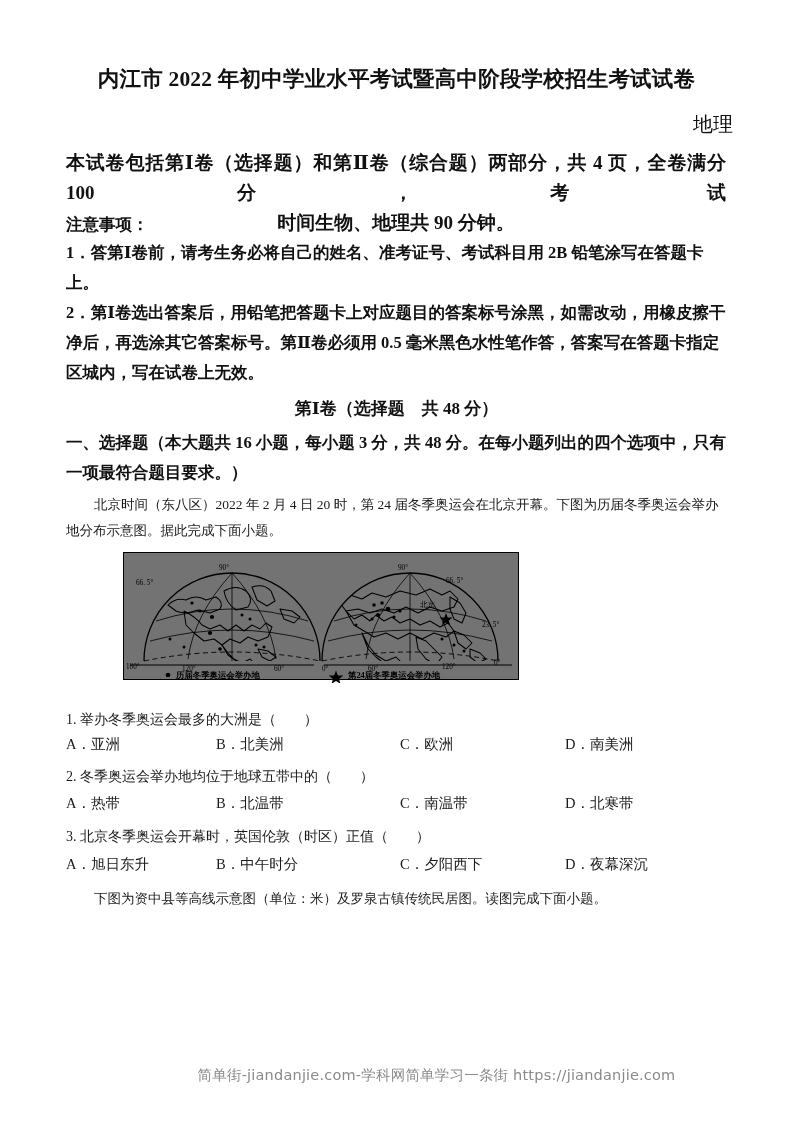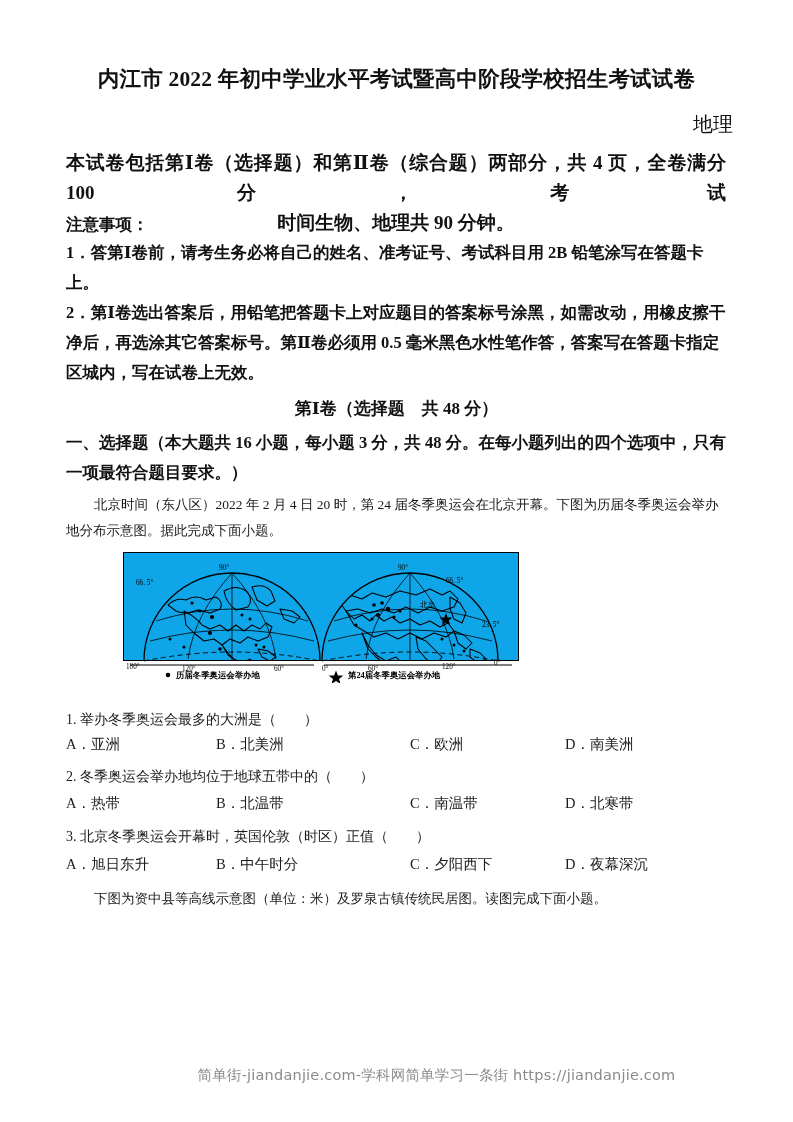--- a/index.html
+++ b/index.html
@@ -125,40 +125,40 @@
     position: absolute;
     left: 66px;
     width: 662px;
     height: 22px;
     font-size: 14.5px;
     color: #1a1a1a;
   }
   .opts span { position: absolute; top: 0; white-space: nowrap; }
   .opt-a { left: 0px; }
   .opt-b { left: 150px; }
-  .opt-c { left: 344px; }
+  .opt-c { left: 334px; }
   .opt-d { left: 499px; }
 
   #q1-text { top: 709px; }
   #q1-opts { top: 735px; }
   #q2-text { top: 766px; }
   #q2-opts { top: 794px; }
   #q3-text { top: 826px; }
   #q3-opts { top: 855px; }
 
   
   .figure {
     position: absolute;
     left: 123px;
     top: 552px;
     width: 396px;
-    height: 109px;
+    height: 128px;
     border: 1.2px solid #000;
     box-sizing: border-box;
-    background: #0ea5e9;
+    background: #737373;
   }
   .figure svg { display: block; }
 
   
   .footer {
     position: absolute;
     left: 0;
     top: 1066px;
     width: 793px;
     text-align: center;

